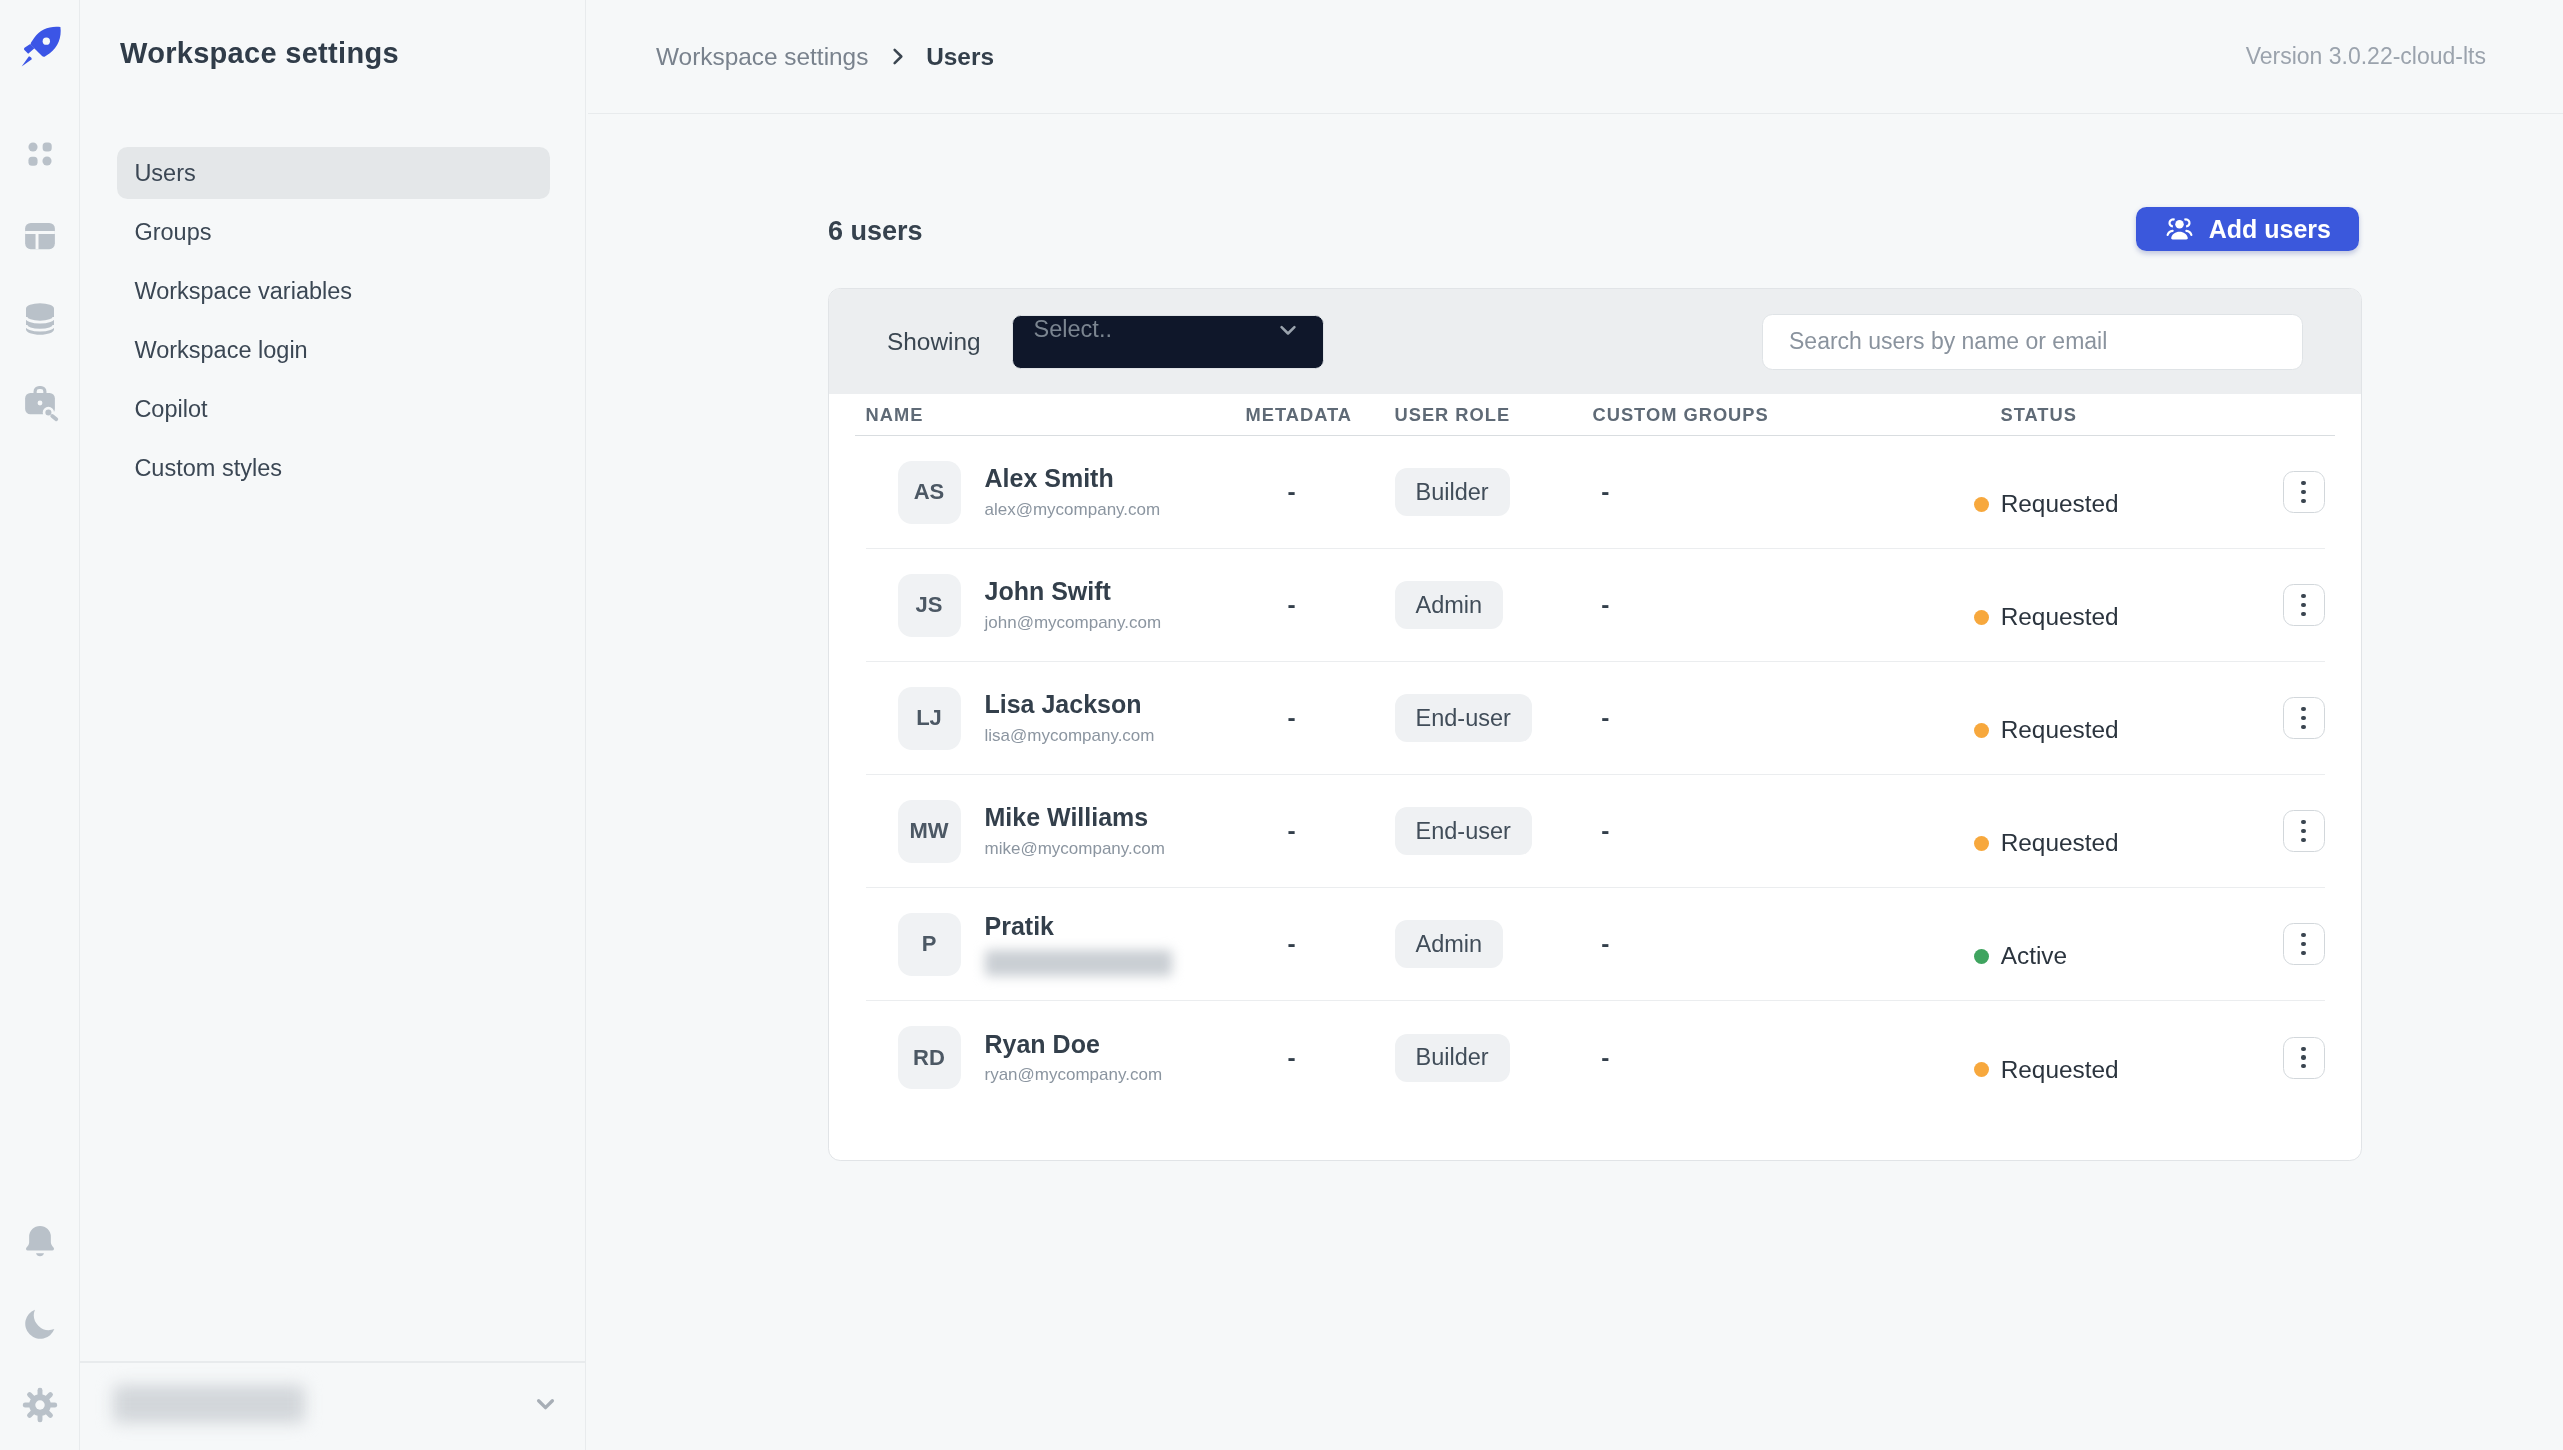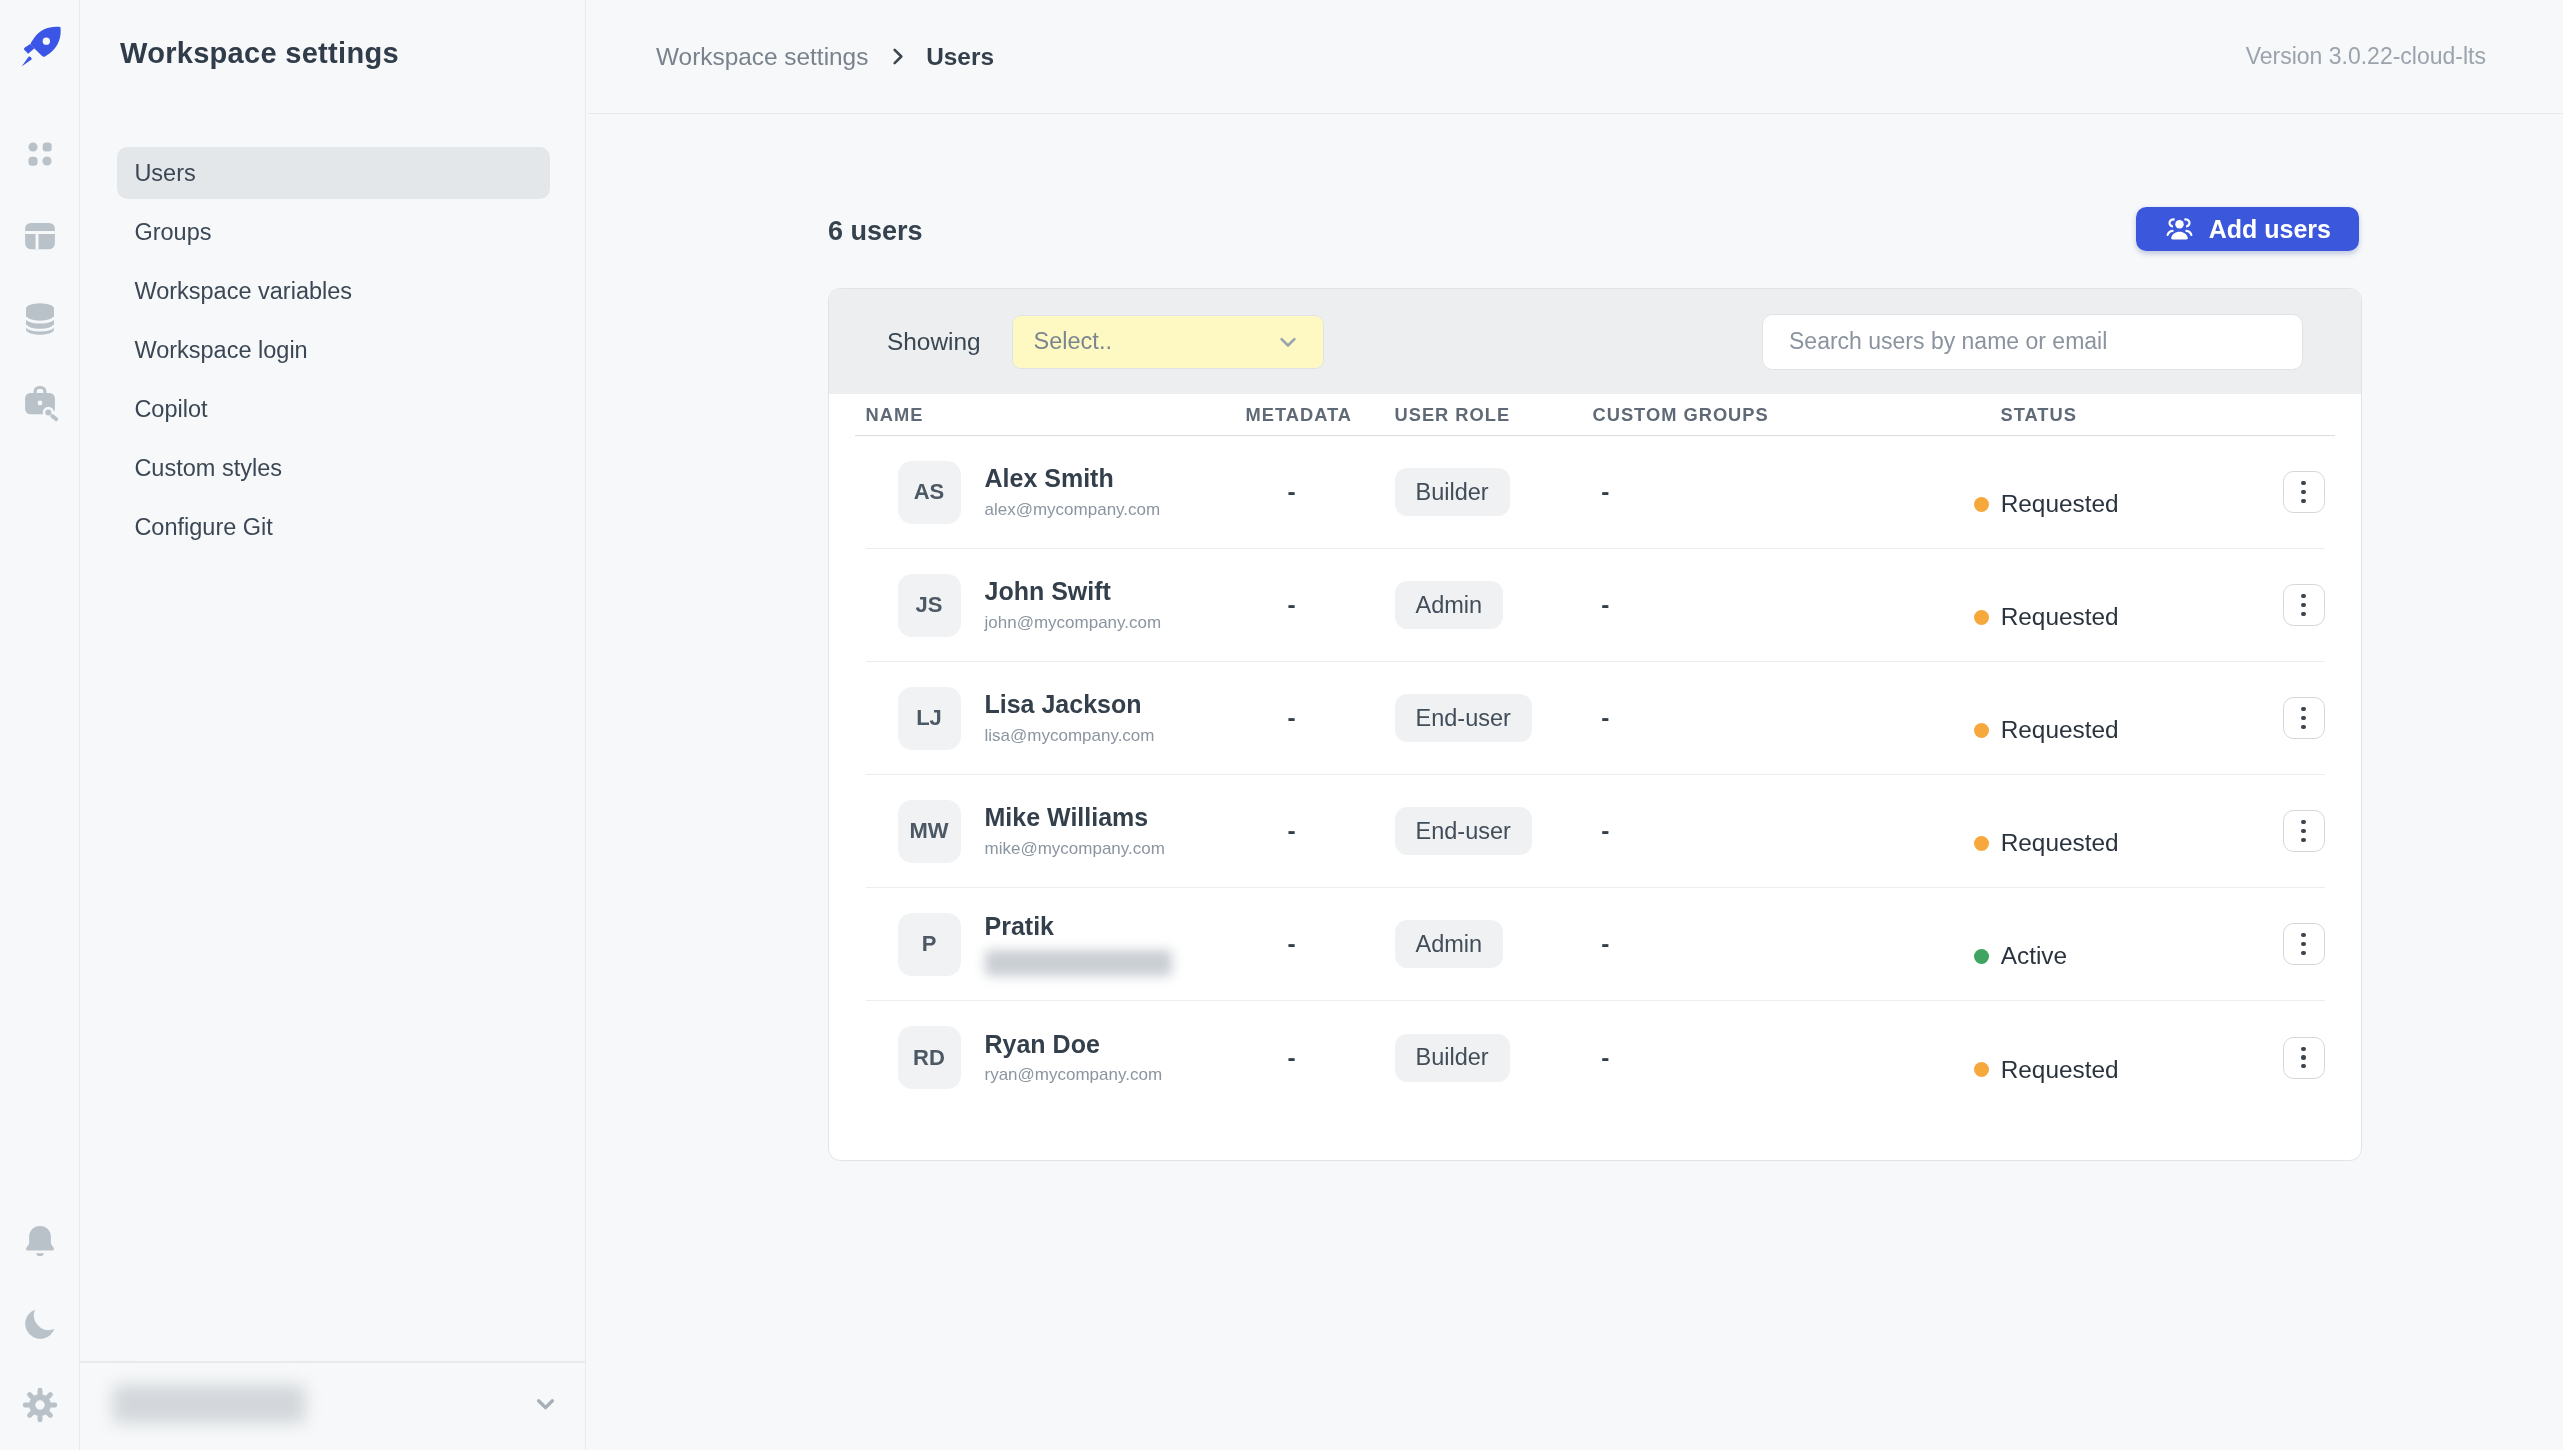--- a/index.html
+++ b/index.html
@@ -40,22 +40,22 @@
   .add-btn { position:absolute; right:204px; top:207px; height:44px; padding:0 28px; background:#3b58dc; color:#fff;
              border:none; border-radius:10.5px; font-size:25px; font-weight:700; display:flex; align-items:center; gap:14px;
              cursor:pointer; box-shadow:0 2.6px 5.2px rgba(40,60,150,.25); font-family:inherit; }
   .add-btn svg { width:31px; height:31px; }
 
   
   .card { position:absolute; left:240px; top:288px; width:1534px; height:873px; background:#fff;
           border:1.7px solid #e1e4e7; border-radius:12.2px; overflow:hidden; }
   .filters { height:105px; background:#eceef0; display:flex; align-items:center; padding:0 58px; }
   .showing { font-size:24.4px; color:#3a4651; }
-  .select { margin-left:31px; width:312px; height:54px; background:#fef9c3; border:1.7px solid #dfe3e6; border-radius:8.7px;
-            display:flex; align-items:center; justify-content:space-between; padding:0 21px; color:#7b8590;
+  .select { margin-left:31px; width:312px; height:54px; background:#0f172a; border:1.7px solid #dfe3e6; border-radius:8.7px;
+            display:flex; justify-content:space-between; padding:0 21px; color:#7b8590;
             font-size:23.5px; cursor:pointer; }
   .select svg { width:28px; height:28px; }
   .search { margin-left:auto; width:541px; height:56px; border:1.7px solid #dfe3e6; border-radius:10.5px; background:#fff;
             padding:0 26px; font-size:23px; color:#4a5560; font-family:inherit; outline:none; }
   .search::placeholder { color:#8a939e; }
 
   .thead { display:grid; grid-template-columns:380px 149px 198px 408px 1fr 42px; align-items:center; height:42px;
            margin:0 26px; padding:0 10.5px; border-bottom:1.7px solid #d9dde0;
            font-size:18.3px; font-weight:700; letter-spacing:1px; color:#5f6a76; }
   .tbody { margin:0 26px; padding:0 10.5px; }
@@ -177,23 +177,20 @@
       </div>
 
   <div class="menu-item">
         <span>Copilot</span>
       </div>
 
   <div class="menu-item">
         <span>Custom styles</span>
       </div>
 
-  <div class="menu-item">
-        <span>Configure Git</span>
-      </div>
 </div>
   <div class="sb-divider"></div>
   <div class="sb-account">
     <div class="redact-lg"></div>
     <svg viewBox="0 0 24 24">
       <polyline points="7,10 12,15 17,10" fill="none" stroke="#a7aeb6" stroke-width="2.4" stroke-linecap="round" stroke-linejoin="round"></polyline>
     </svg>
   </div>
 </div>
 

